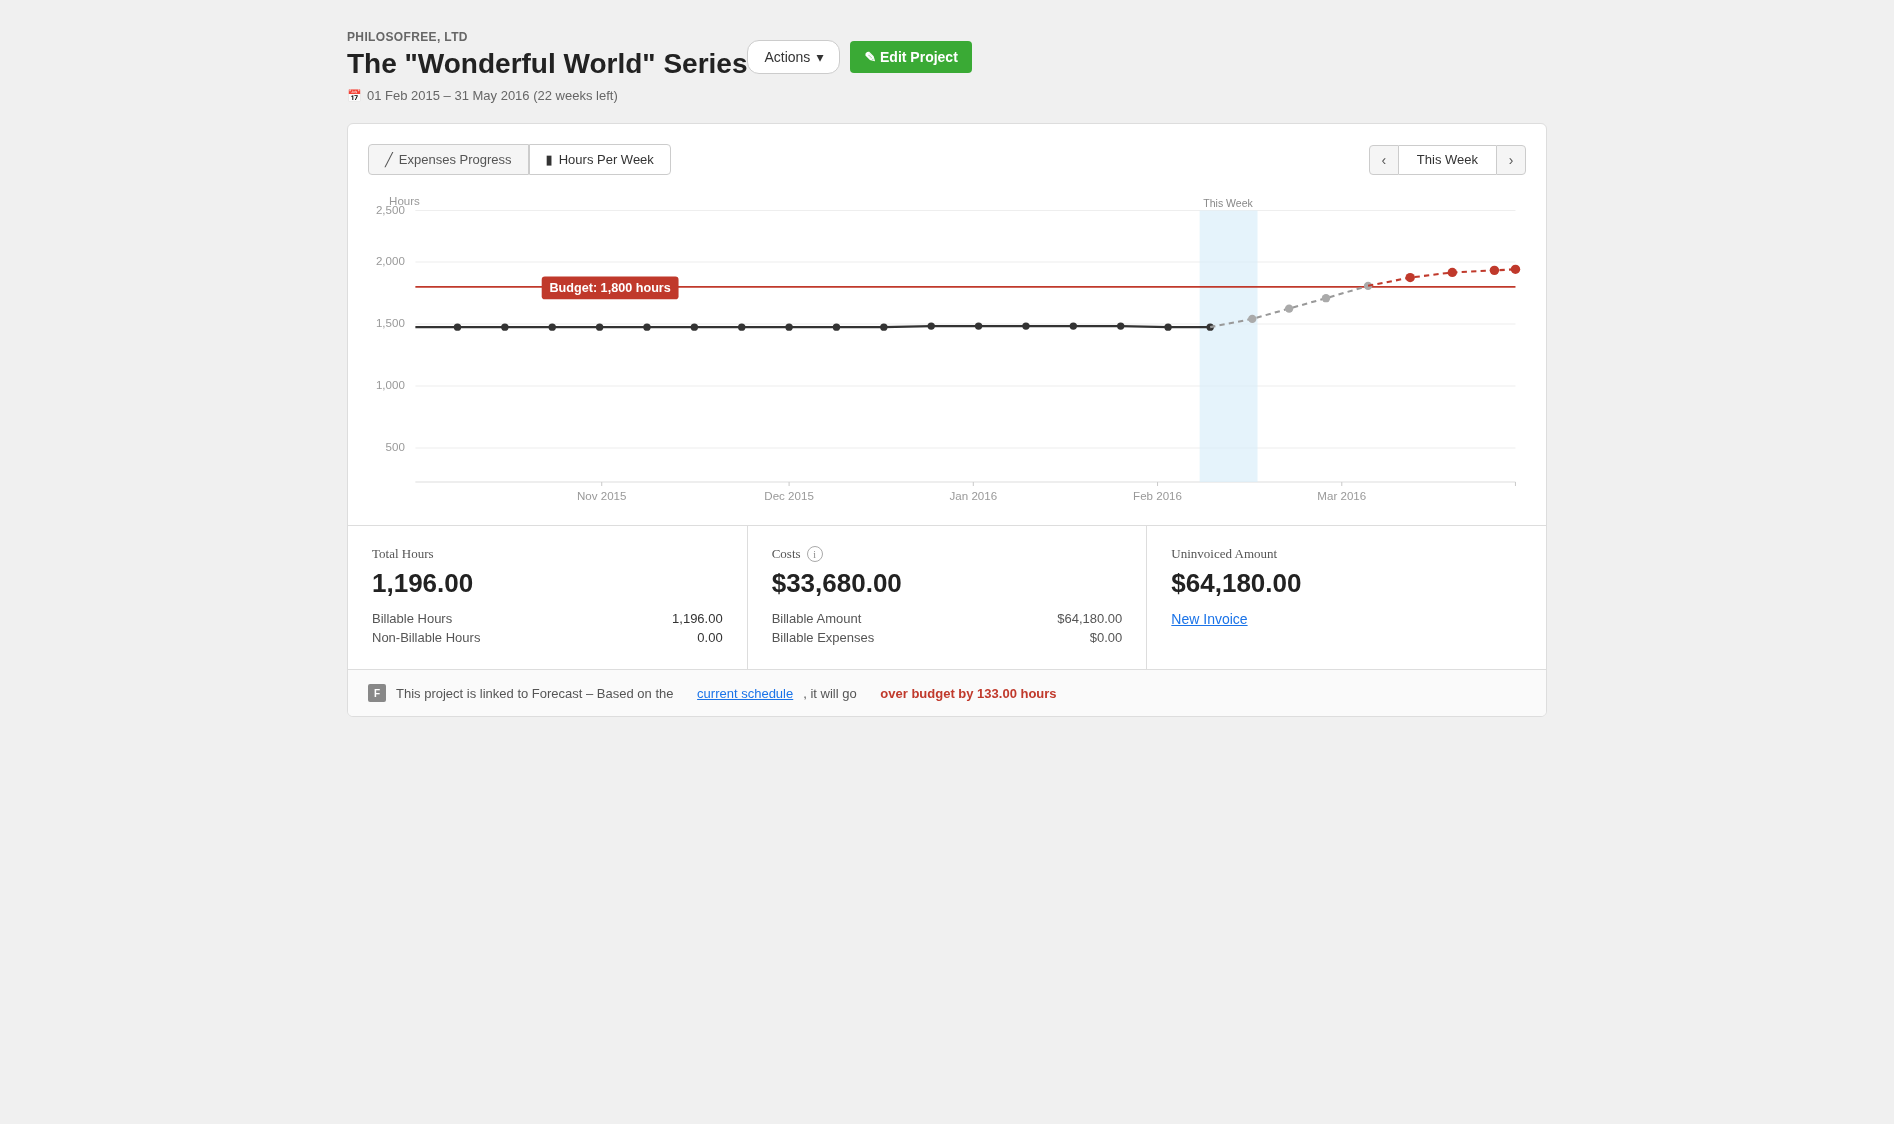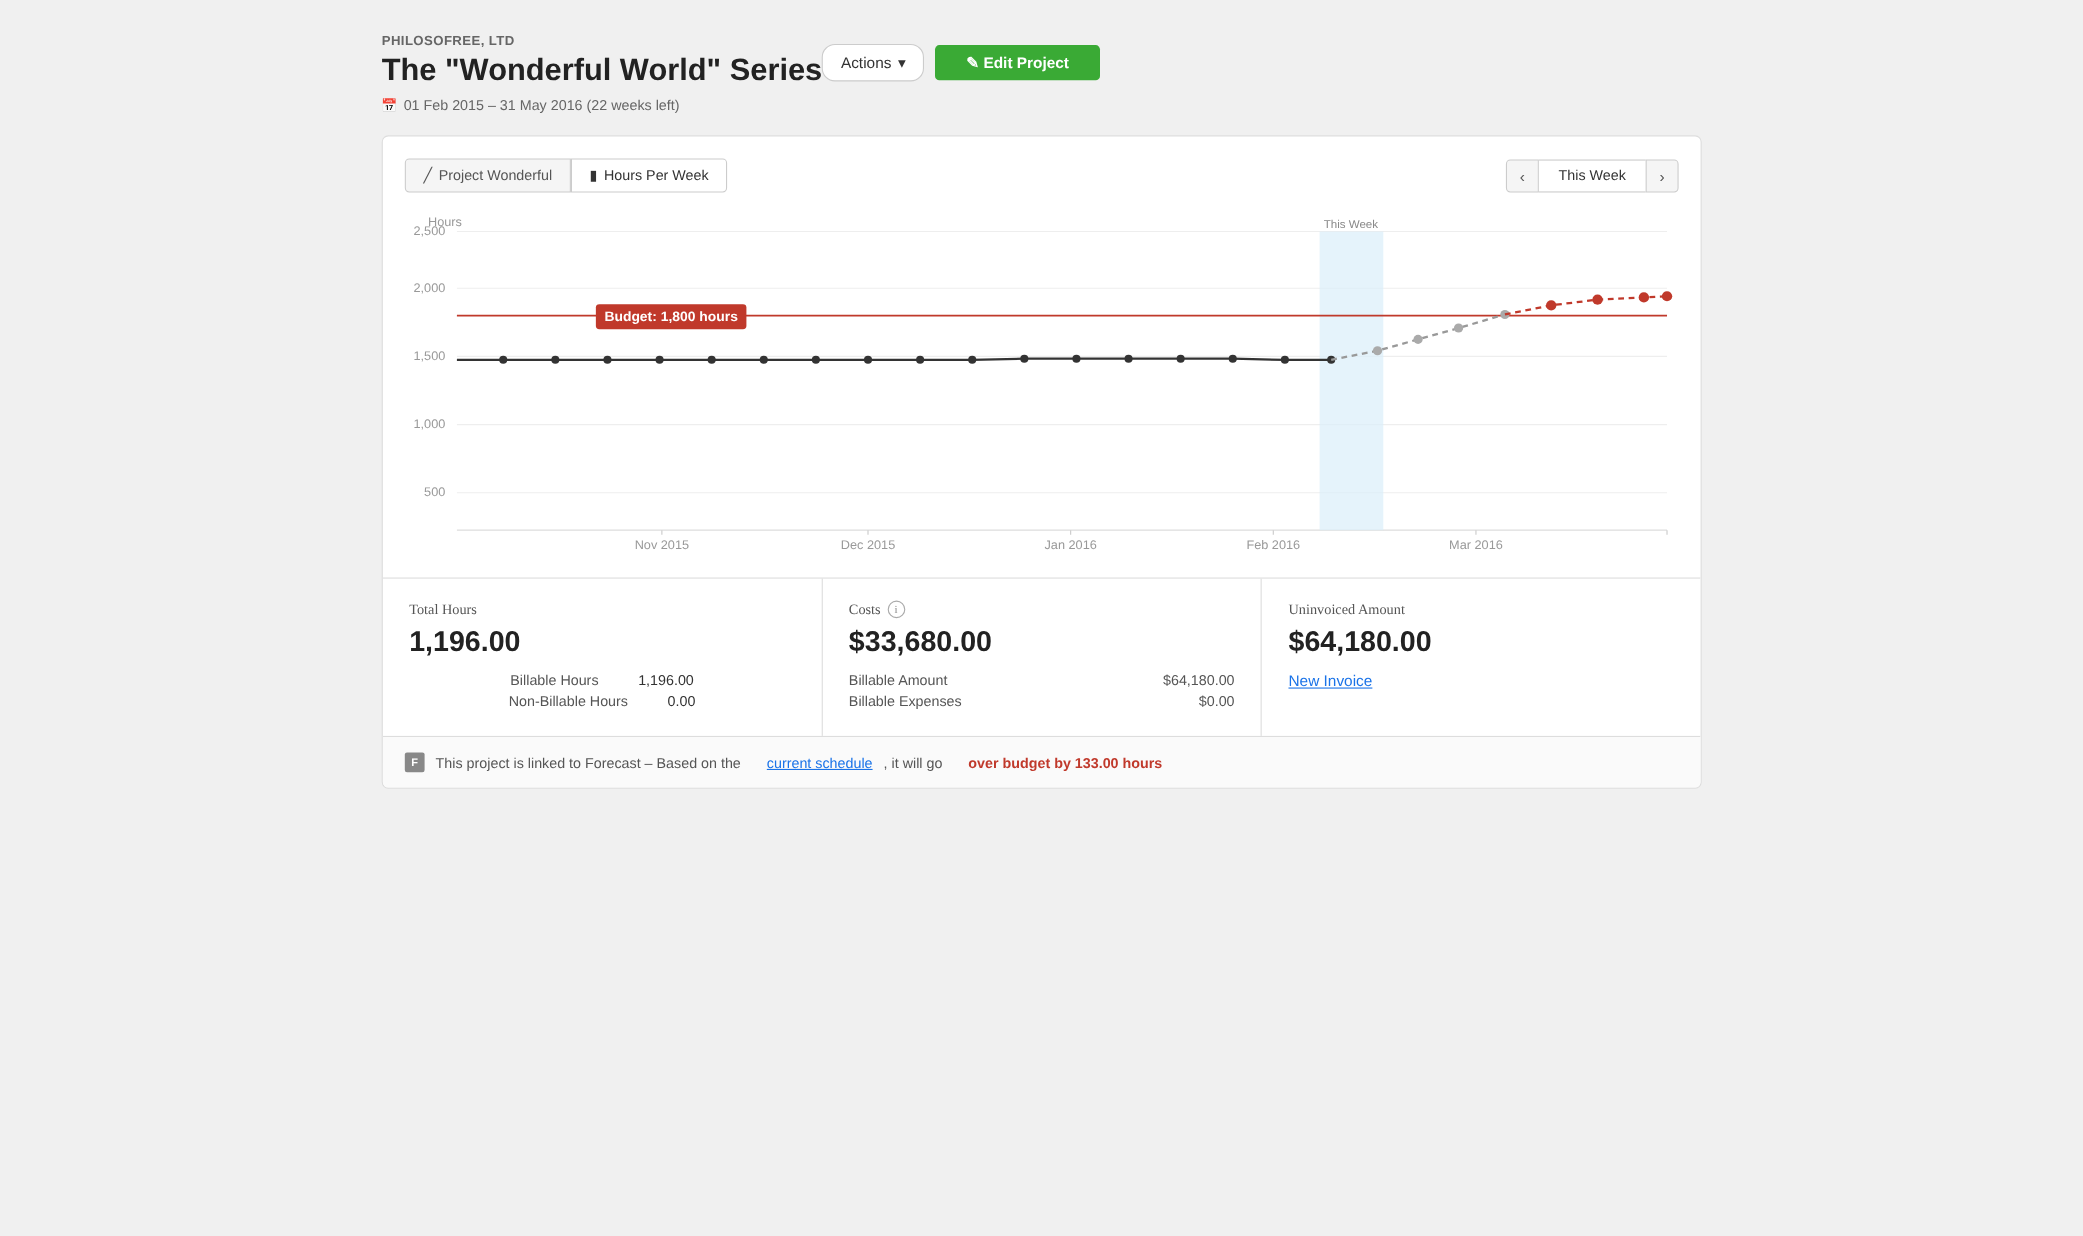--- a/index.html
+++ b/index.html
@@ -60,21 +60,21 @@
       font-size: 14px;
       color: #333;
       display: flex;
       align-items: center;
       gap: 6px;
     }
     .btn-edit {
       background: #3aaa35;
       color: #fff;
       border: none;
-      padding: 8px 28px;
+      padding: 8px 14px;
       border-radius: 4px;
       cursor: pointer;
       font-size: 14px;
       font-weight: 600;
       display: flex;
       align-items: center;
       gap: 6px;
     }
 
     .main-card {
@@ -177,21 +177,21 @@
       font-family: Liberation Serif, serif;
     }
     .stat-value {
       font-size: 26px;
       font-weight: 700;
       color: #222;
       margin-bottom: 12px;
     }
     .stat-row {
       display: flex;
-      justify-content: center;
+      justify-content: space-between;
       font-size: 13px;
       color: #555;
       margin-bottom: 4px;
       gap: 36px;
     }
     .stat-row-value { color: #333; font-weight: 500; }
     .progress-bar-container {
       background: #ddd;
       border-radius: 4px;
       height: 8px;
@@ -283,21 +283,21 @@
     </div>
   </div>
 
   <div class="main-card">
 
     <div class="chart-section">
       <div class="chart-tabs">
         <div class="tabs-left">
           <button class="tab-btn">
             <span>╱</span>
-            <span>Project Wonderful</span>
+            <span>Expenses Progress</span>
           </button>
           <button class="tab-btn active">
             <span>▮</span>
             <span>Hours Per Week</span>
           </button>
         </div>
         <div class="tabs-right">
           <button class="nav-btn">
             <span>‹</span>
           </button>

